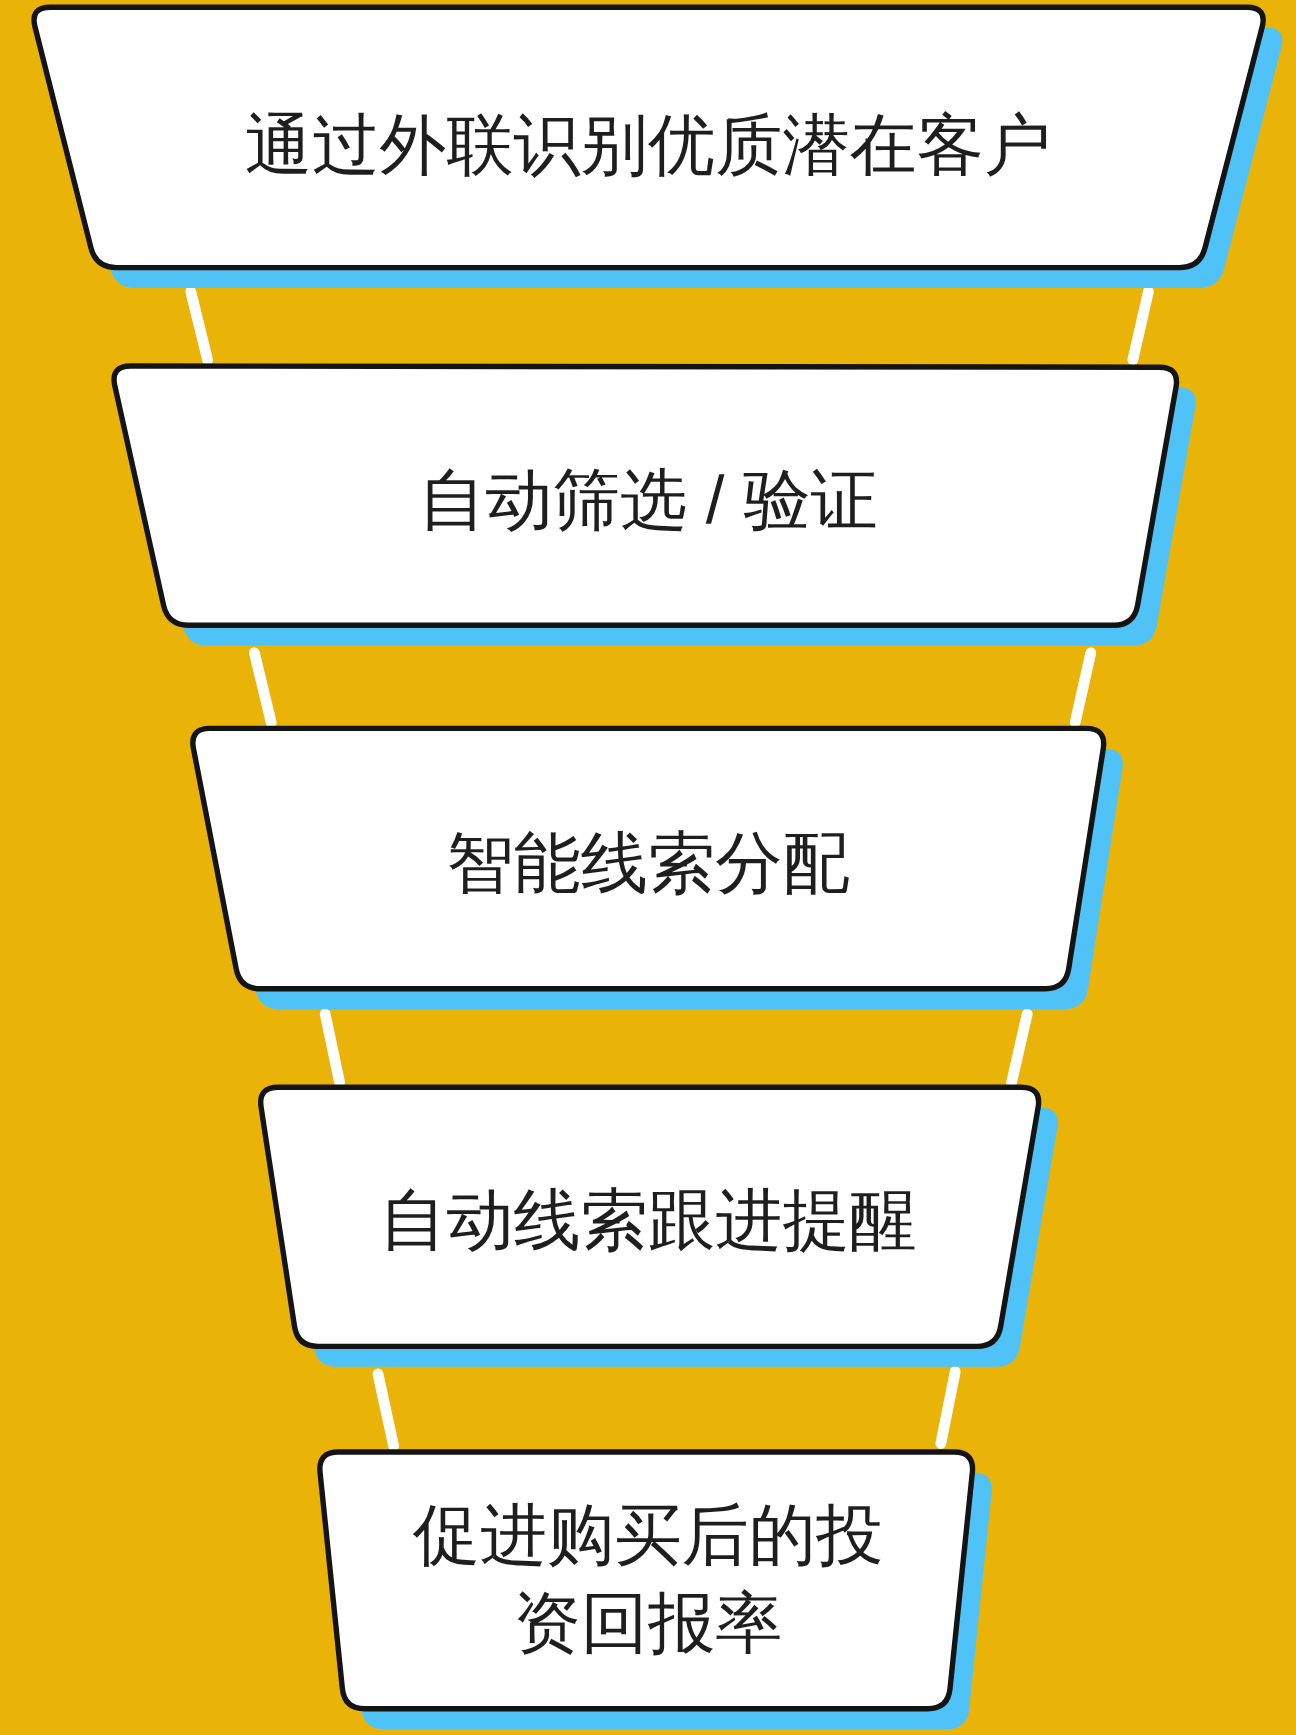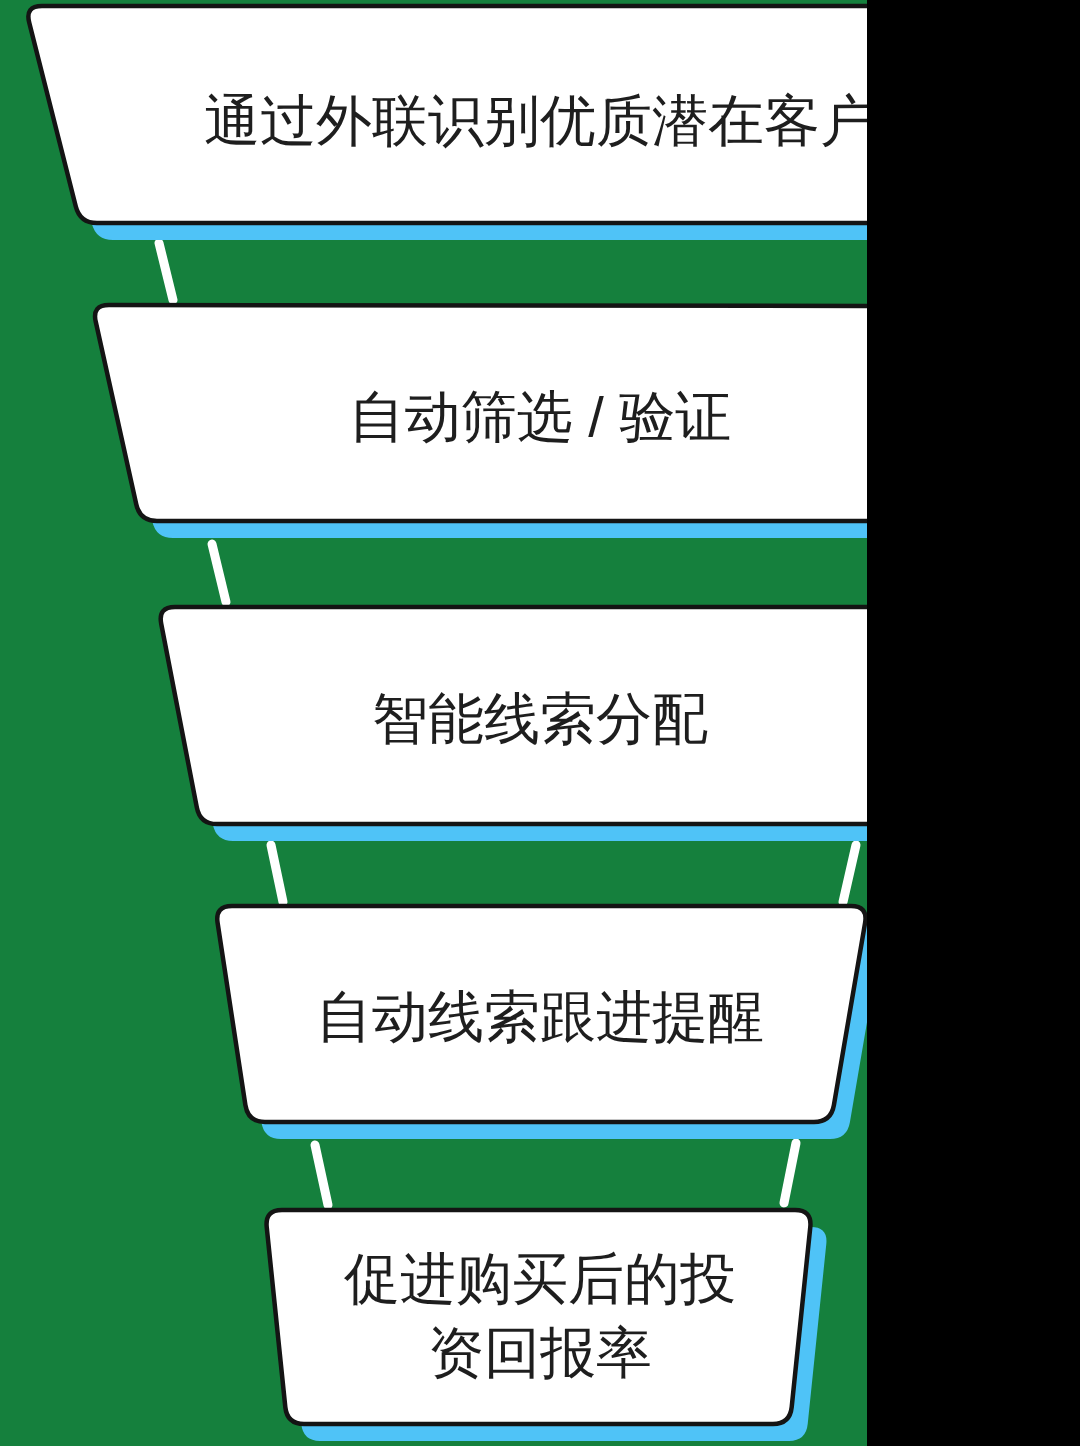--- a/index.html
+++ b/index.html
@@ -2,23 +2,23 @@
 <html><head>
 <meta charset="utf-8">
 <style>
   html, body {
     margin: 0;
     padding: 0;
     background: #000000;
   }
   .canvas {
     position: relative;
-    width: 867px;
+    width: 1080px;
     height: 1446px;
-    background: #15803d;
+    background: #eab308;
     overflow: hidden;
     font-family: "Liberation Sans", sans-serif;
   }
   svg { display: block; }
   .stage-shape {
     stroke-width: 4.5;
     stroke-linejoin: round;
   }
   .stage-label {
     font-family: "Liberation Sans", "DejaVu Sans", sans-serif;

